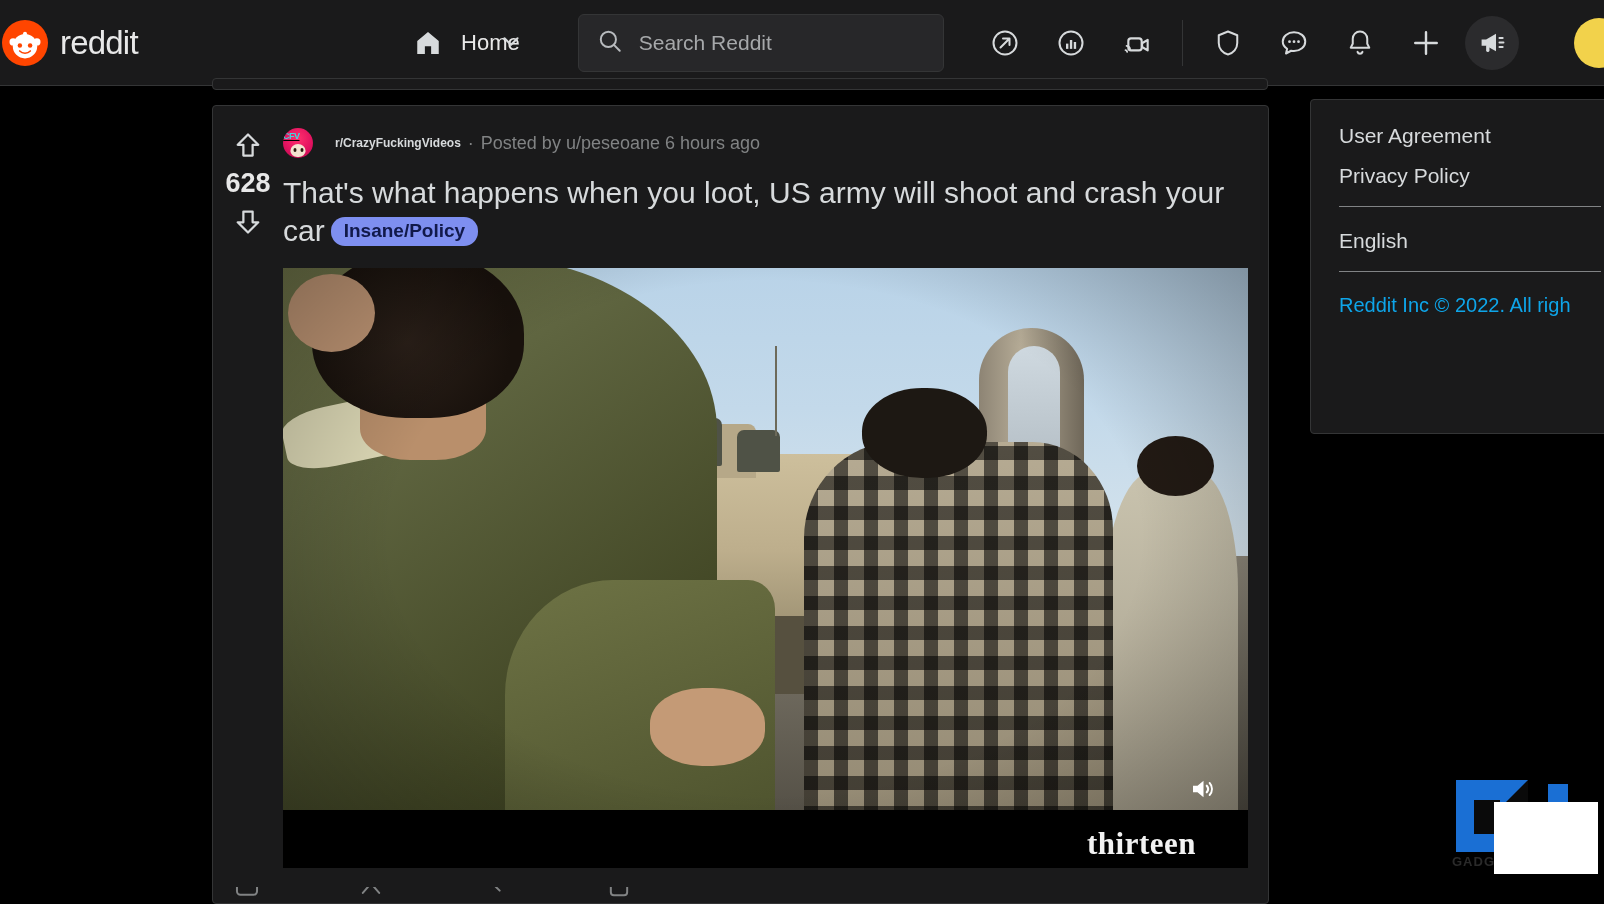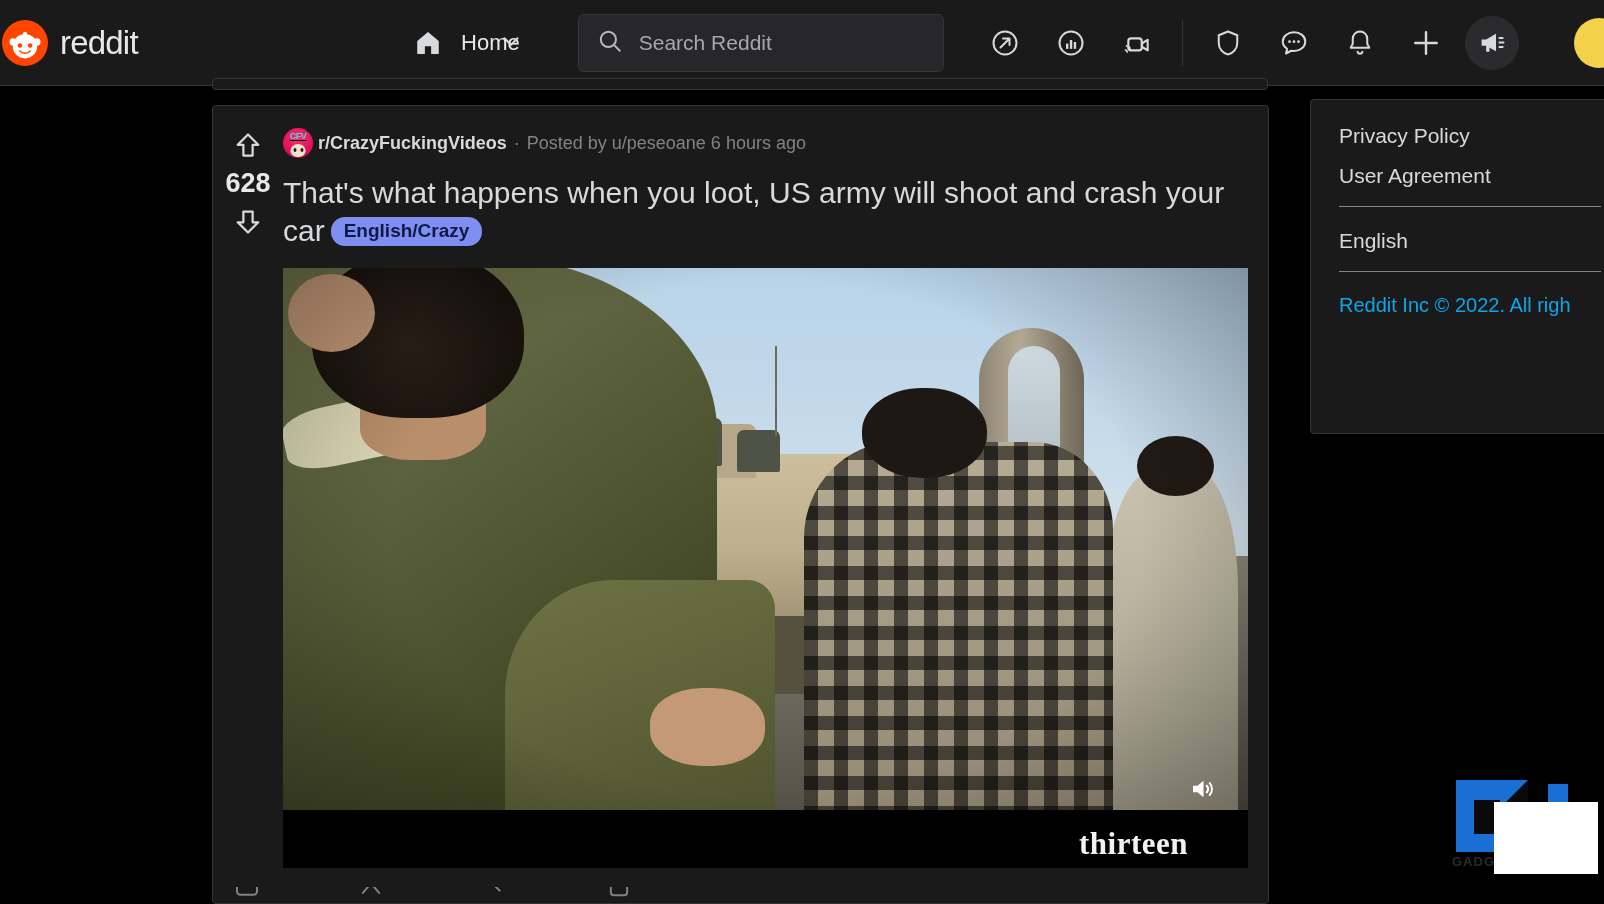--- a/index.html
+++ b/index.html
@@ -107,41 +107,41 @@
     flex-shrink: 0;
   }
   .vote-btn { width: 42px; height: 42px; display:flex; align-items:center; justify-content:center; }
   .vote-score { color: #e8e8e8; font-size: 27px; font-weight: 700; margin: 2px 0; }
 
   .post-body { flex: 1; padding-top: 22px; min-width: 0; }
   .post-meta { display: flex; align-items: center; font-size: 18px; }
   .sub-avatar {
     width: 30px; height: 30px; border-radius: 50%;
     background: radial-gradient(circle at 50% 35%, #ff2f6d 0%, #e0115f 60%, #b30c49 100%);
-    margin-right: 5px; flex-shrink: 0;
+    margin-right: 22px; flex-shrink: 0;
     position: relative; overflow: hidden;
-    display:flex; align-items:flex-start; justify-content:center;text-decoration:underline;
+    display:flex; align-items:flex-start; justify-content:flex-start;text-decoration:underline;
   }
   .sub-avatar .cfv {
     color: #3fd8e0; font-size: 9px; font-weight: 700;
     margin-top: 3px; letter-spacing: -0.5px;
   }
   .sub-avatar .face {
     position: absolute; bottom: 1px; left: 50%; transform: translateX(-50%);
     width: 15px; height: 13px; border-radius: 50% 50% 45% 45%;
     background: #f2e3cf;
   }
   .sub-avatar .face::before, .sub-avatar .face::after {
     content:''; position:absolute; top:4px; width:3px; height:4px;
     background:#2a1a10; border-radius:50%;
   }
   .sub-avatar .face::before { left: 2.5px; }
   .sub-avatar .face::after { right: 2.5px; }
 
-  .sub-name { color: #d7dadc; font-weight: 700; font-size: 18px; }
+  .sub-name { color: #d7dadc; font-weight: 700; font-size: 12px; }
   .meta-dot { color: #818384; margin: 0 7px; }
   .meta-grey { color: #818384; font-size: 18px; }
 
   .post-title {
     color: #d7dadc; font-size: 30px; font-weight: 500;
     line-height: 1.27; margin-top: 16px;
     padding-right: 30px;
   }
   .flair {
     display: inline-block;
@@ -280,21 +280,21 @@
 
   .video-vignette {
     position: absolute; inset: 0;
     background: radial-gradient(ellipse at 50% 45%, rgba(0,0,0,0) 55%, rgba(0,0,0,0.38) 100%);
   }
   .video-bottom-bar {
     position: absolute; left: 0; bottom: 0; width: 100%; height: 58px;
     background: #000;
   }
   .video-watermark {
-    position: absolute; right: 60px; bottom: 6px;
+    position: absolute; right: 52px; bottom: 6px;
     color: #f2f2f2; font-size: 31px; font-weight: 700;
     font-family: "Liberation Serif", serif;
     letter-spacing: 0.5px;
   }
   .video-volume {
     position: absolute; right: 28px; bottom: 62px;
     width: 34px; height: 34px;
     display: flex; align-items: center; justify-content: center;
   }
 
@@ -500,21 +500,21 @@
         <span class="sub-avatar">
           <span class="cfv">CFV</span>
           <span class="face"></span>
         </span>
         <span class="sub-name">r/CrazyFuckingVideos</span>
         <span class="meta-dot">·</span>
         <span class="meta-grey">Posted by u/peseoane 6 hours ago</span>
       </div>
 
       <h1 class="post-title">
-        <span>That's what happens when you loot, US army will shoot and crash your car</span><span class="flair">English/Crazy</span>
+        <span>That's what happens when you loot, US army will shoot and crash your car</span><span class="flair">Insane/Policy</span>
       </h1>
 
       <div class="video-frame">
         <div class="video-scene">
           <div class="sky"></div>
           <div class="ground"></div>
 
           <div class="pillar"></div>
           <div class="pillar-inner"></div>
 
@@ -579,22 +579,22 @@
           <svg width="28" height="28" viewBox="0 0 24 24">
             <rect x="5" y="4.4" width="14" height="13" rx="2.6" stroke="#818384" stroke-width="1.7" fill="none"></rect>
           </svg>
         </div>
       </div>
 
     </div>
   </div>
 
   <div class="side-card">
+    <div class="side-link">User Agreement</div>
     <div class="side-link">Privacy Policy</div>
-    <div class="side-link">User Agreement</div>
 
     <div class="side-sep"></div>
 
     <div class="side-lang">English</div>
 
     <div class="side-sep"></div>
 
     <div class="side-copy">Reddit Inc © 2022. All righ</div>
   </div>
 

